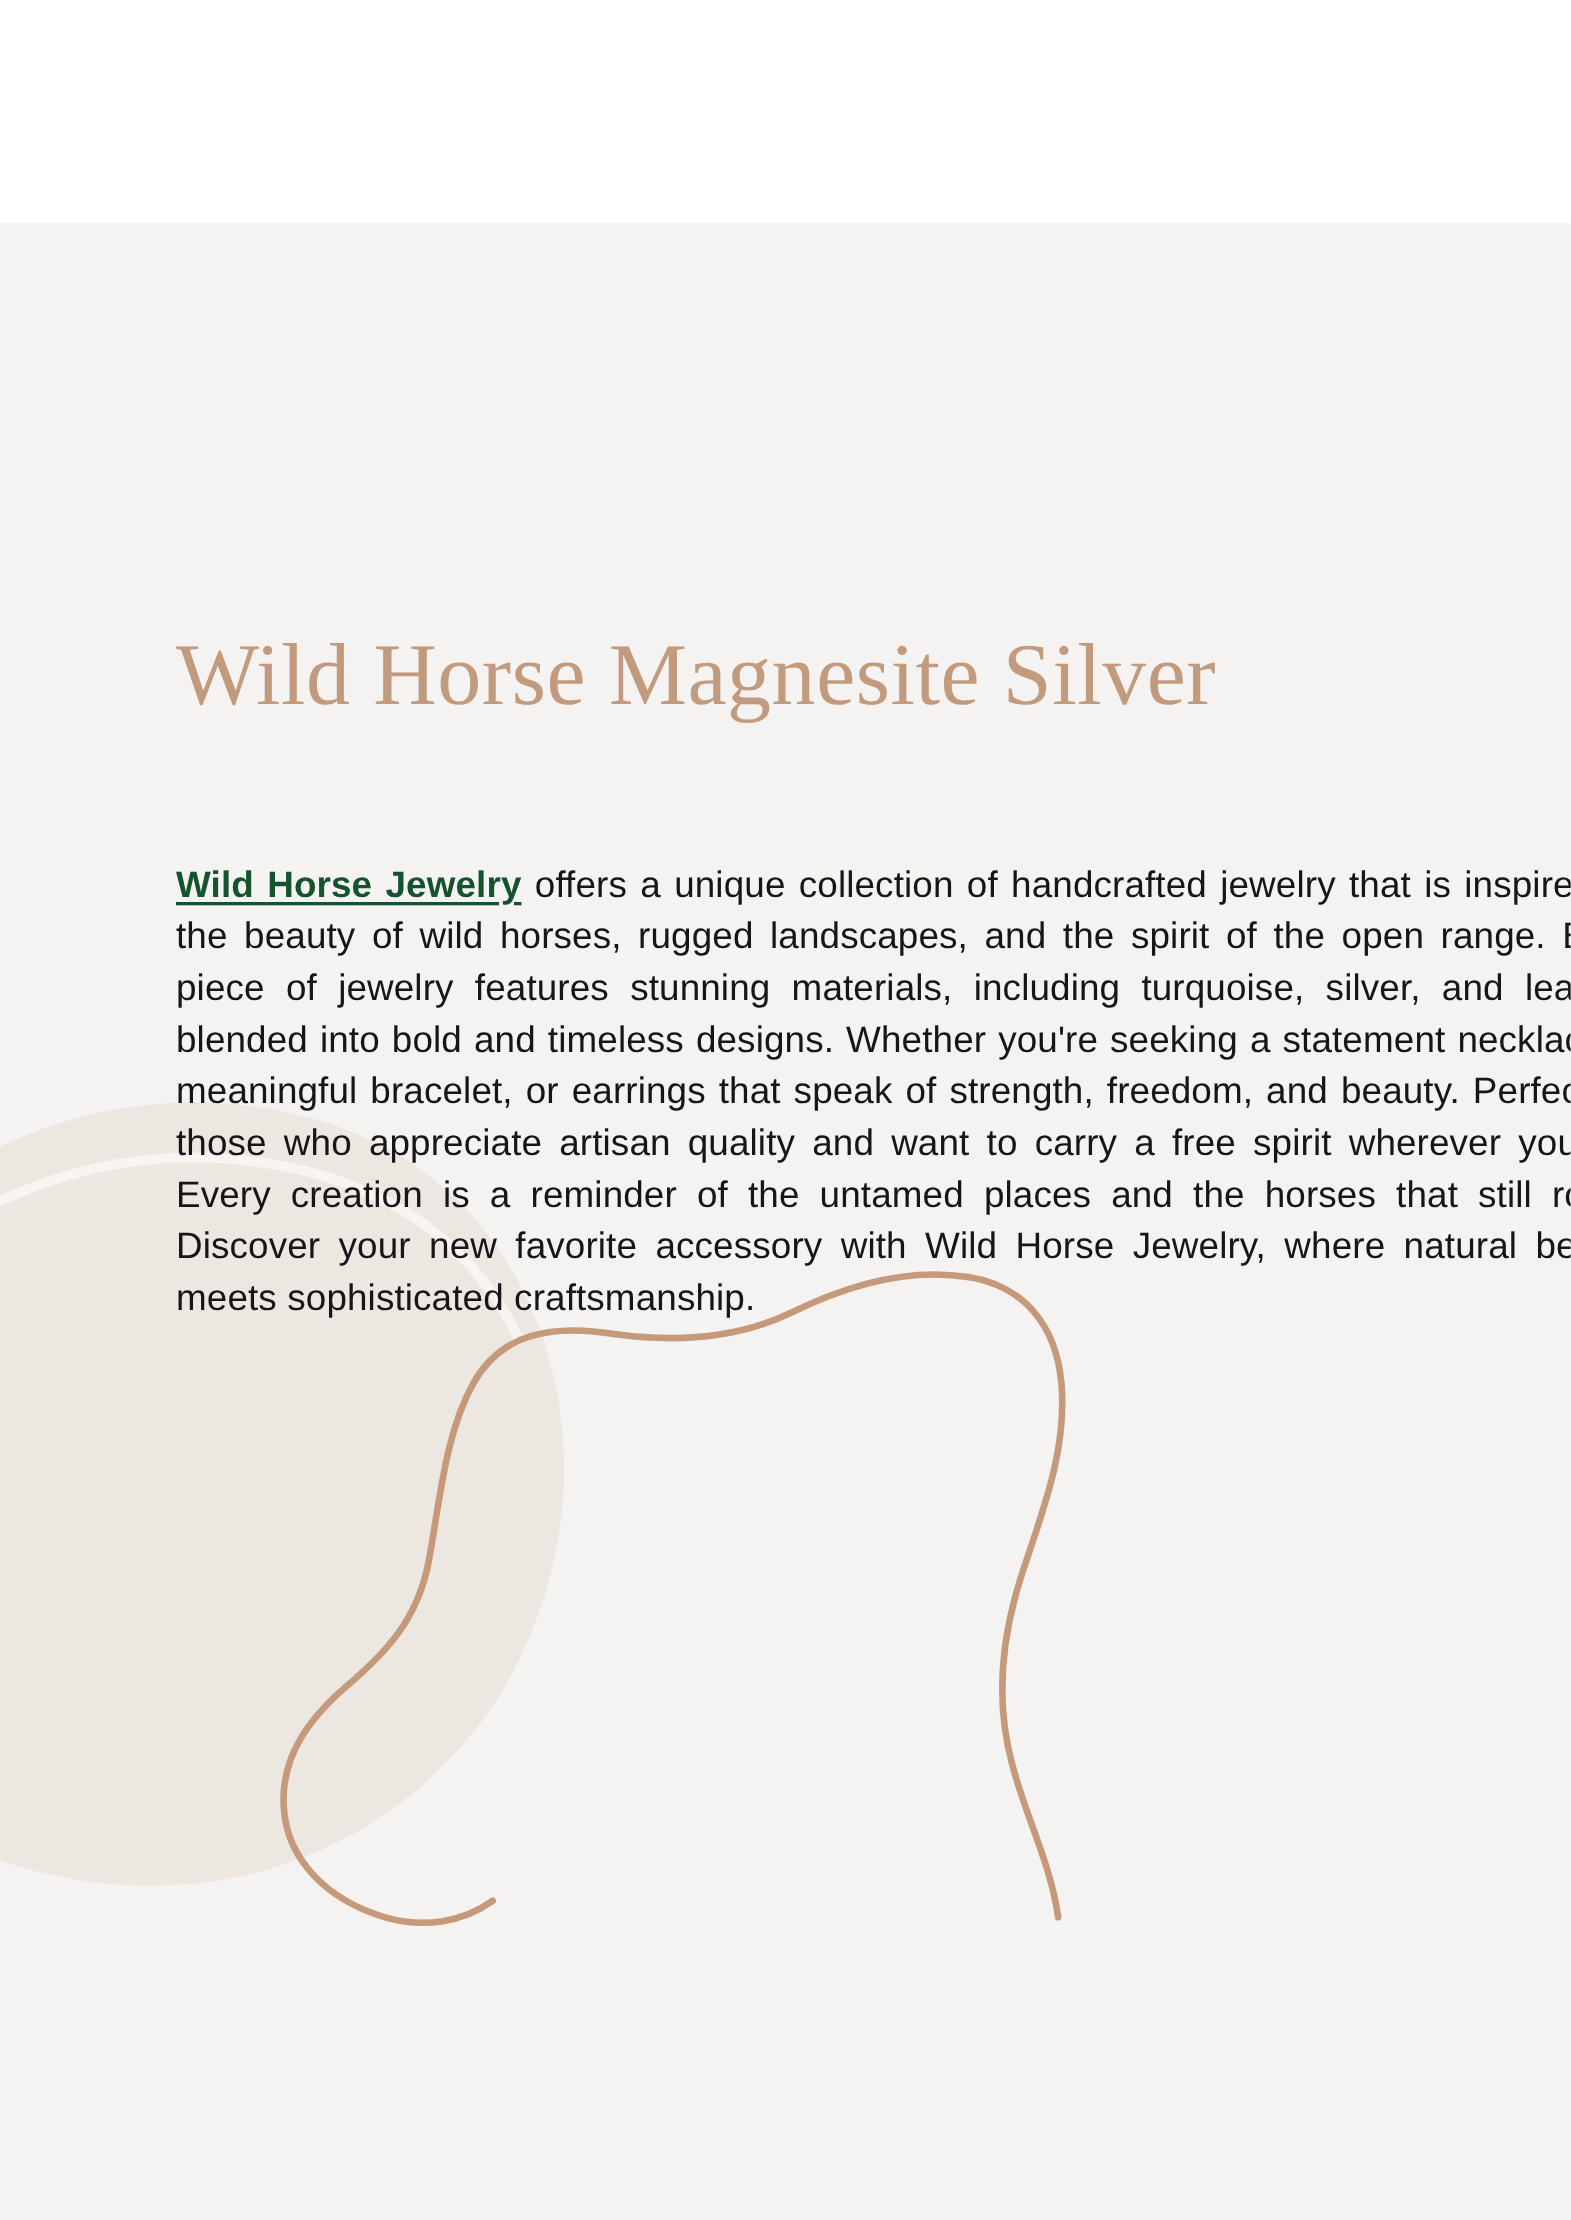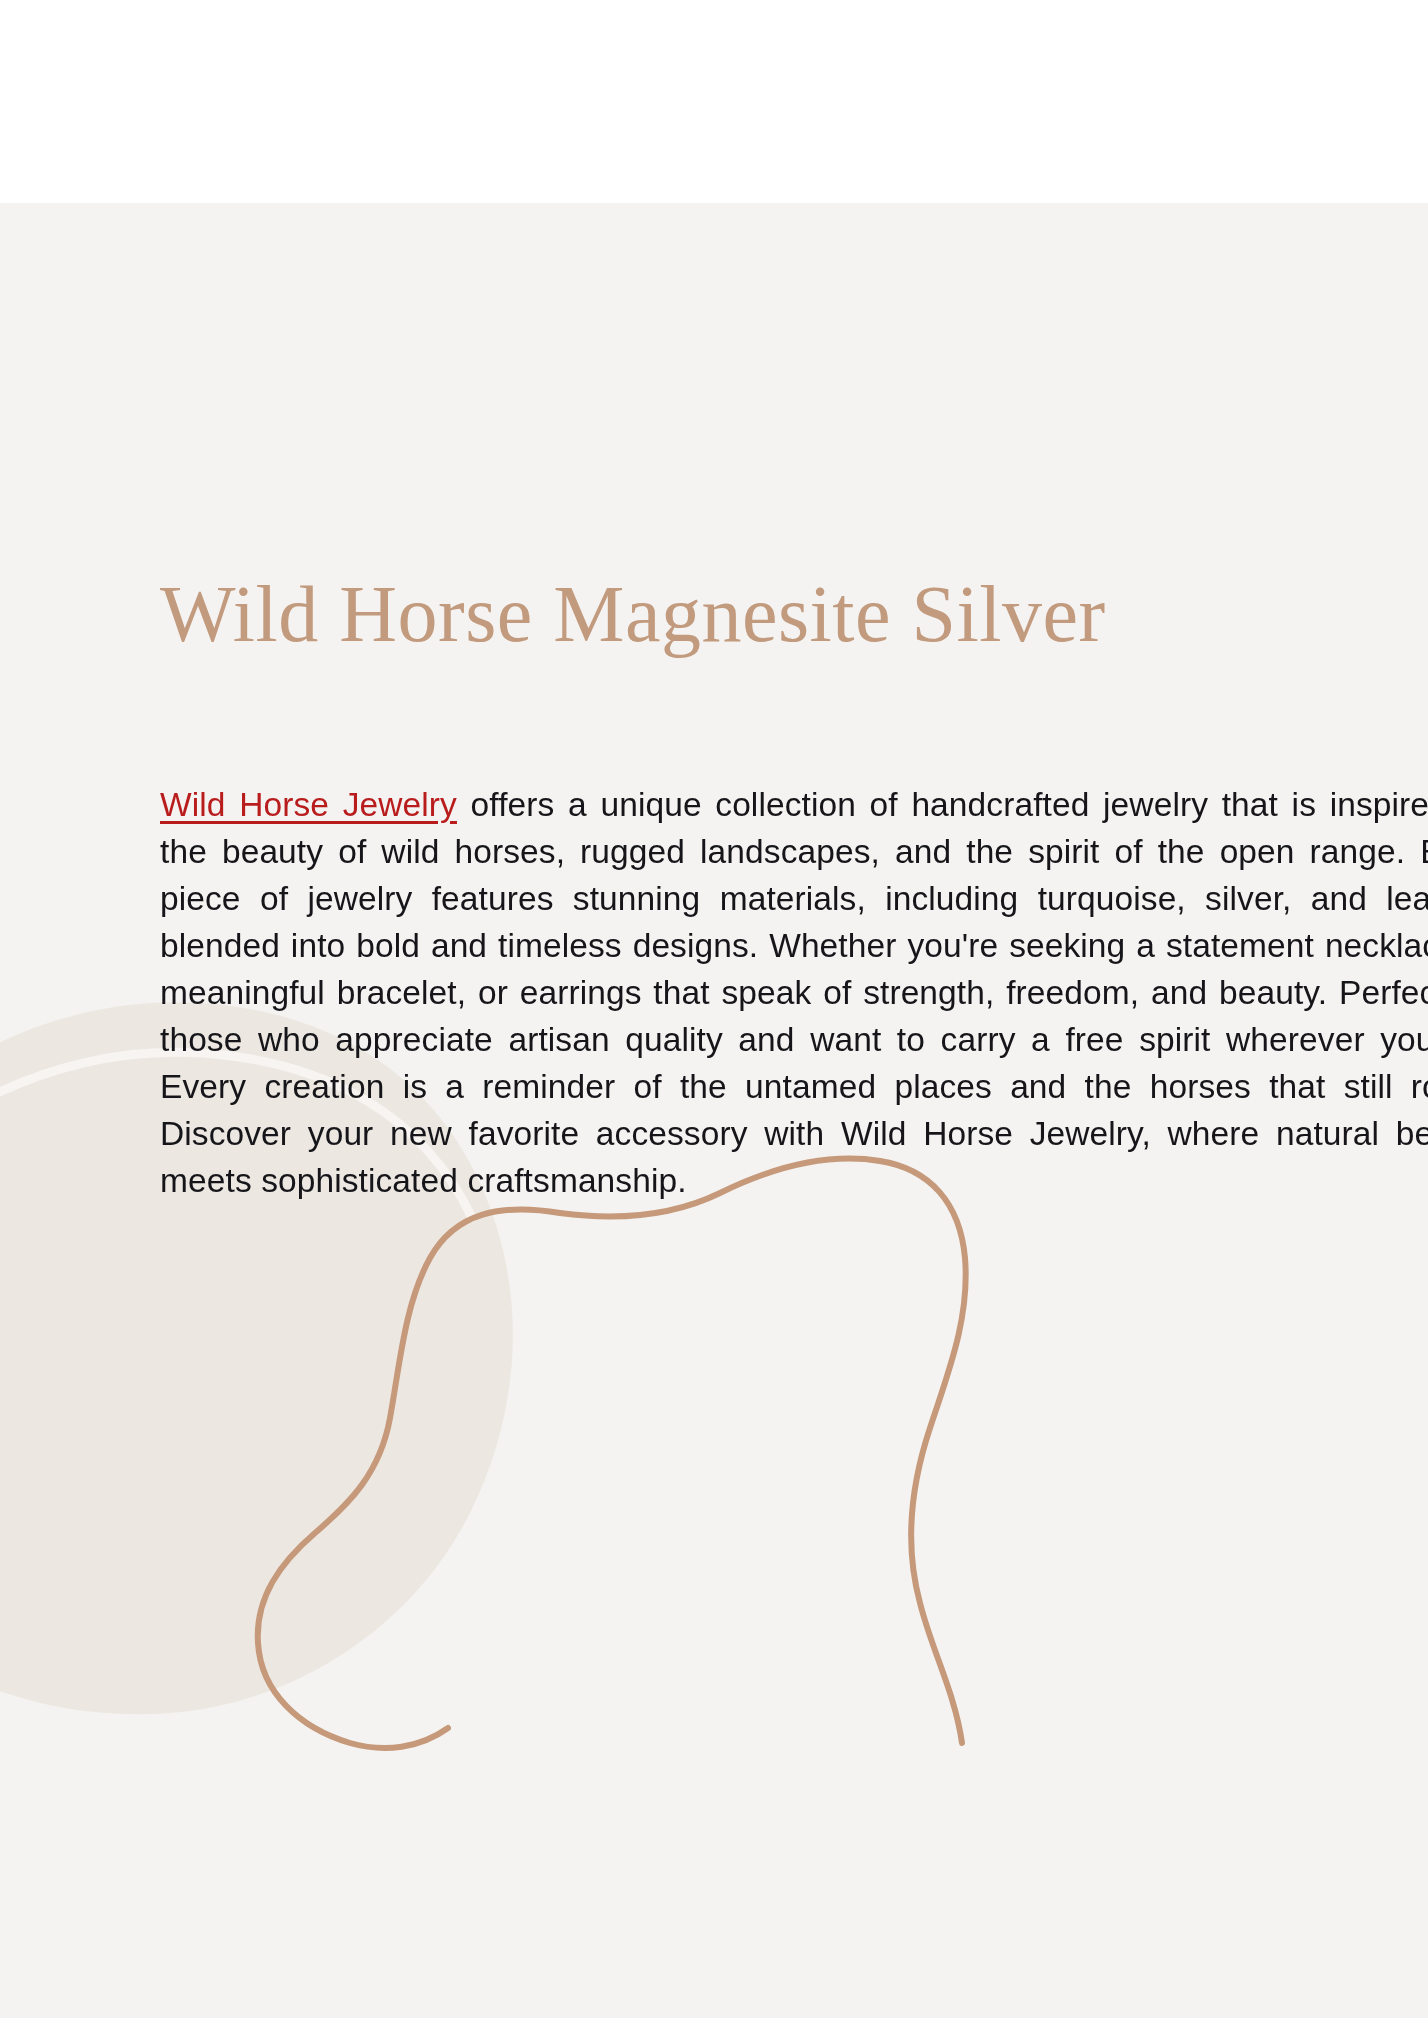--- a/index.html
+++ b/index.html
@@ -85,24 +85,25 @@
     font-weight: 400;
     font-size: 33.5px;
     line-height: 47px;
     letter-spacing: 0.1px;
     color: #16161a;
     text-align: justify;
     text-justify: inter-word;
   }
 
   .brand-link {
-    color: #b91c1c;
+    color: #14532d;
     text-decoration: underline;
     text-decoration-thickness: 2.5px;
     text-underline-offset: 5px;
+    font-weight: bold;
   }
 </style>
 </head>
 <body>
 
 <div class="page">
 
   <div class="content-panel">
 
     <div class="decor-layer">

